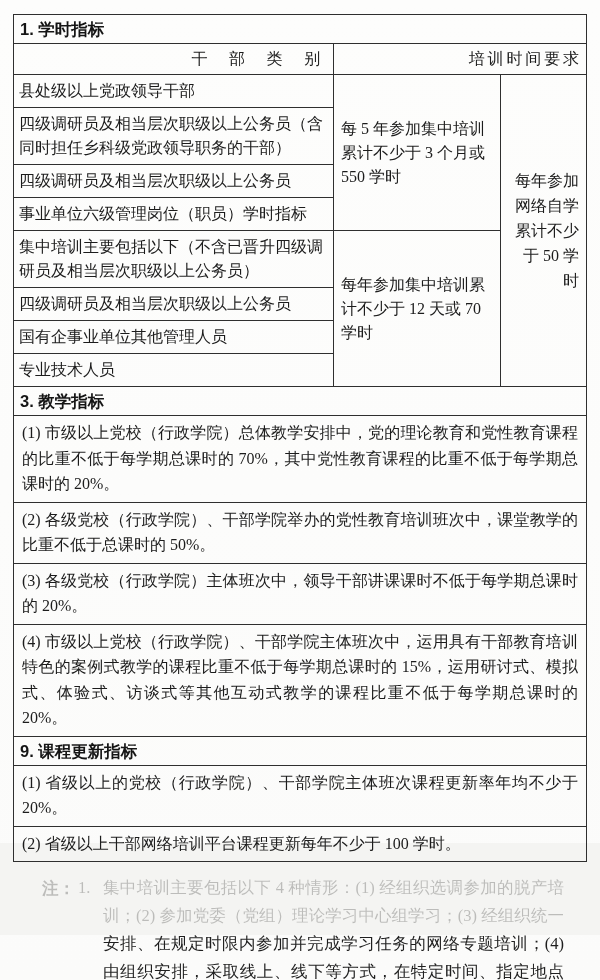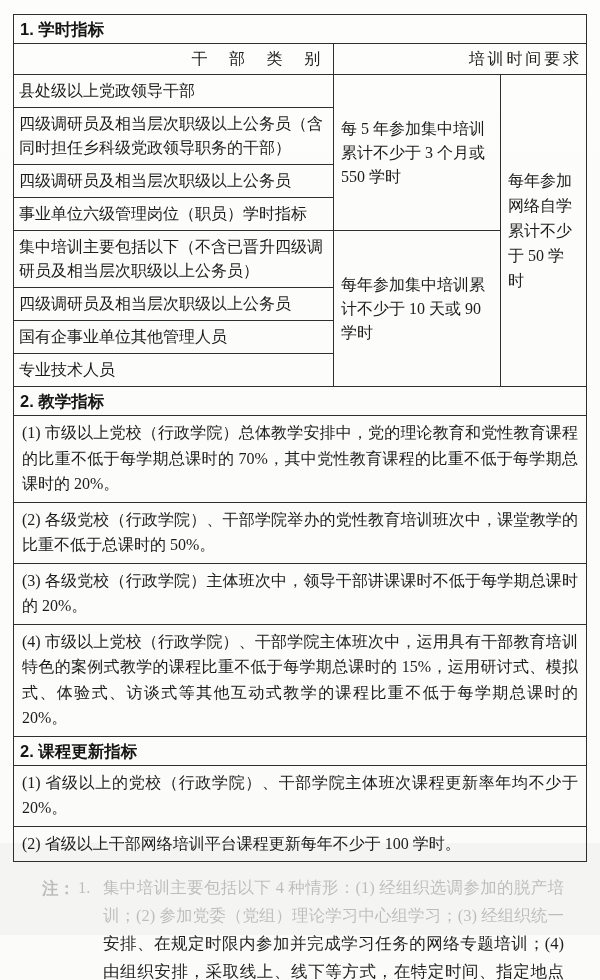--- a/index.html
+++ b/index.html
@@ -61,21 +61,21 @@
     color: #151515;
   }
   td.col-head {
     text-align: right;
     padding: 3px 4px;
   }
   td.col-head.cadre { letter-spacing: 0.55em; text-indent: 0.55em; }
   td.col-head.time  { letter-spacing: 0.18em; }
   td.cadre-cell { text-align: left; padding: 4px 5px; }
   td.req-cell   { text-align: left; padding: 5px 7px; }
-  td.online-cell{ text-align: left; padding: 0 7px; line-height: 25px; }
+  td.online-cell{ text-align: right; padding: 0 7px; line-height: 25px; }
   td.item-cell  {
     text-align: justify;
     text-justify: inter-ideograph;
     padding: 4px 8px 5px 8px;
     line-height: 25.5px;
   }
   .notes {
     display: flex;
     margin: 12px 4px 0 29px;
     font-size: 16.5px;
@@ -128,50 +128,50 @@
         <td class="cadre-cell">四级调研员及相当层次职级以上公务员（含同时担任乡科级党政领导职务的干部）</td>
       </tr>
       <tr>
         <td class="cadre-cell">四级调研员及相当层次职级以上公务员</td>
       </tr>
       <tr>
         <td class="cadre-cell">事业单位六级管理岗位（职员）学时指标</td>
       </tr>
       <tr>
         <td class="cadre-cell">集中培训主要包括以下（不含已晋升四级调研员及相当层次职级以上公务员）</td>
-        <td class="req-cell" rowspan="4">每年参加集中培训累计不少于 10 天或 90 学时</td>
+        <td class="req-cell" rowspan="4">每年参加集中培训累计不少于 12 天或 70 学时</td>
       </tr>
       <tr>
         <td class="cadre-cell">四级调研员及相当层次职级以上公务员</td>
       </tr>
       <tr>
         <td class="cadre-cell">国有企事业单位其他管理人员</td>
       </tr>
       <tr>
         <td class="cadre-cell">专业技术人员</td>
       </tr>
 
       <tr>
-        <td class="sec-head" colspan="3">2. 教学指标</td>
+        <td class="sec-head" colspan="3">3. 教学指标</td>
       </tr>
       <tr>
         <td class="item-cell" colspan="3">(1) 市级以上党校（行政学院）总体教学安排中，党的理论教育和党性教育课程的比重不低于每学期总课时的 70%，其中党性教育课程的比重不低于每学期总课时的 20%。</td>
       </tr>
       <tr>
         <td class="item-cell" colspan="3">(2) 各级党校（行政学院）、干部学院举办的党性教育培训班次中，课堂教学的比重不低于总课时的 50%。</td>
       </tr>
       <tr>
         <td class="item-cell" colspan="3">(3) 各级党校（行政学院）主体班次中，领导干部讲课课时不低于每学期总课时的 20%。</td>
       </tr>
       <tr>
         <td class="item-cell" colspan="3">(4) 市级以上党校（行政学院）、干部学院主体班次中，运用具有干部教育培训特色的案例式教学的课程比重不低于每学期总课时的 15%，运用研讨式、模拟式、体验式、访谈式等其他互动式教学的课程比重不低于每学期总课时的 20%。</td>
       </tr>
 
       <tr>
-        <td class="sec-head" colspan="3">2. 课程更新指标</td>
+        <td class="sec-head" colspan="3">9. 课程更新指标</td>
       </tr>
       <tr>
         <td class="item-cell" colspan="3">(1) 省级以上的党校（行政学院）、干部学院主体班次课程更新率年均不少于 20%。</td>
       </tr>
       <tr>
         <td class="item-cell" colspan="3">(2) 省级以上干部网络培训平台课程更新每年不少于 100 学时。</td>
       </tr>
     </tbody>
   </table>
 

